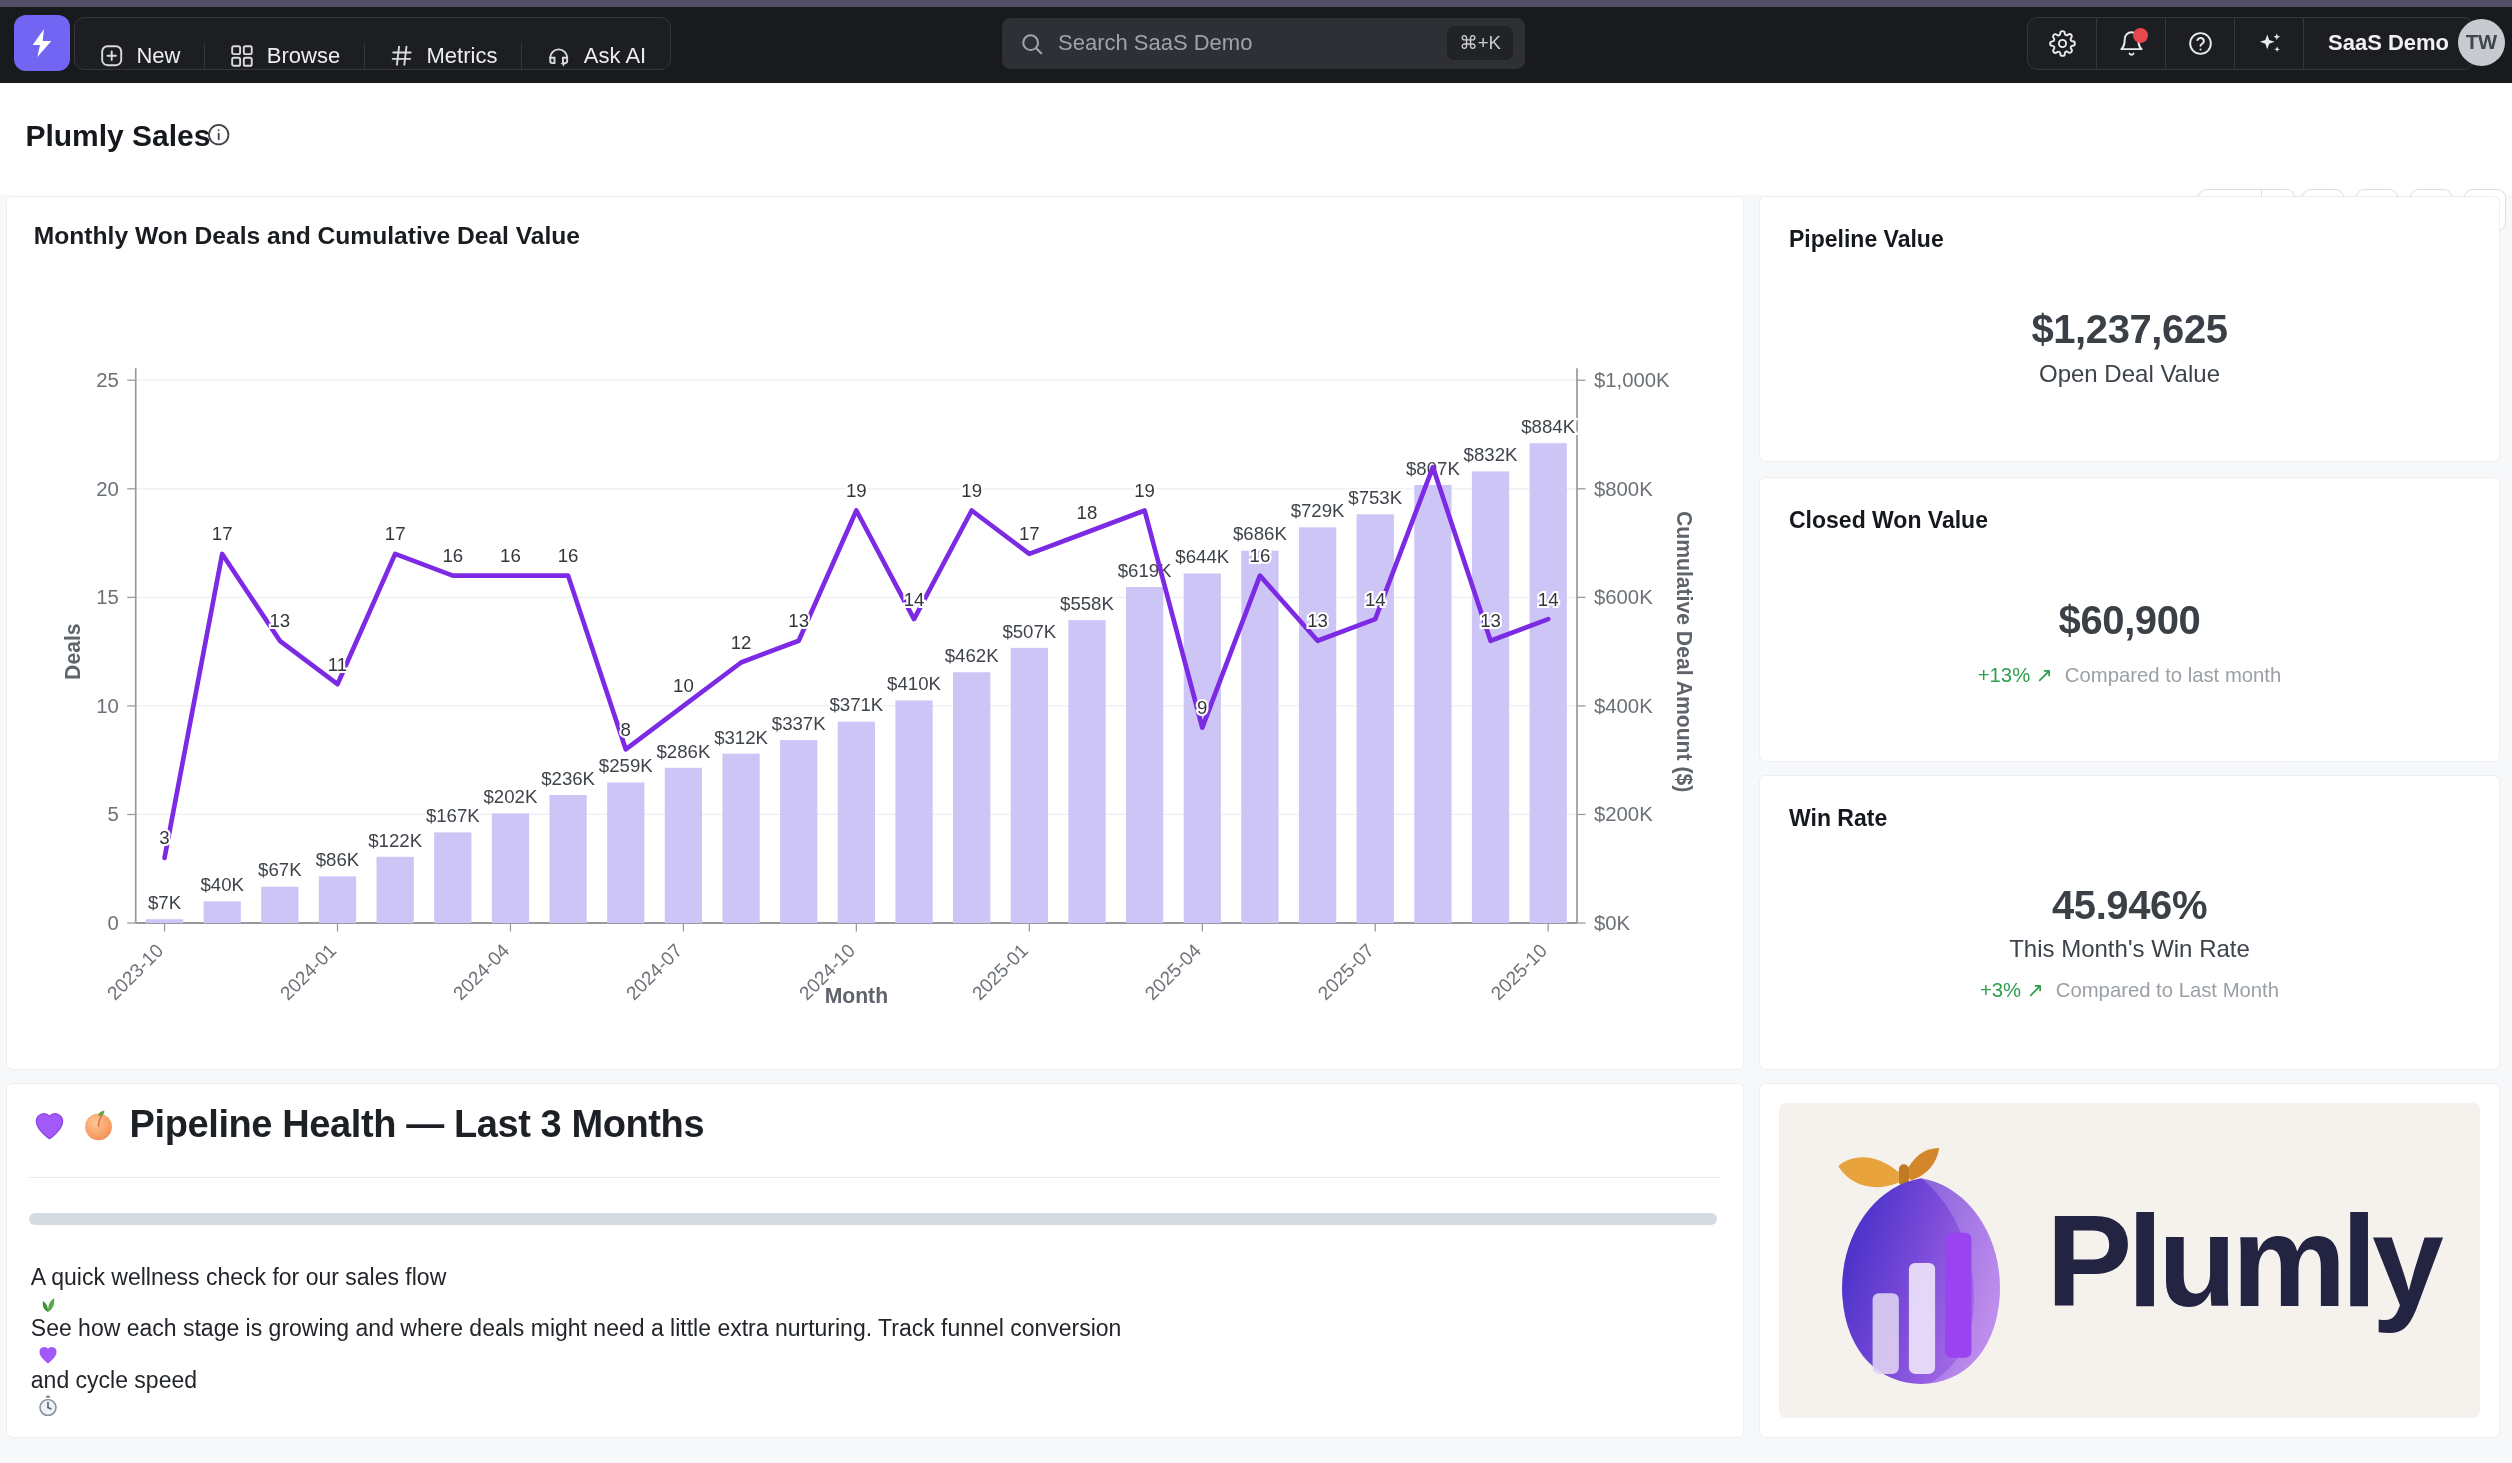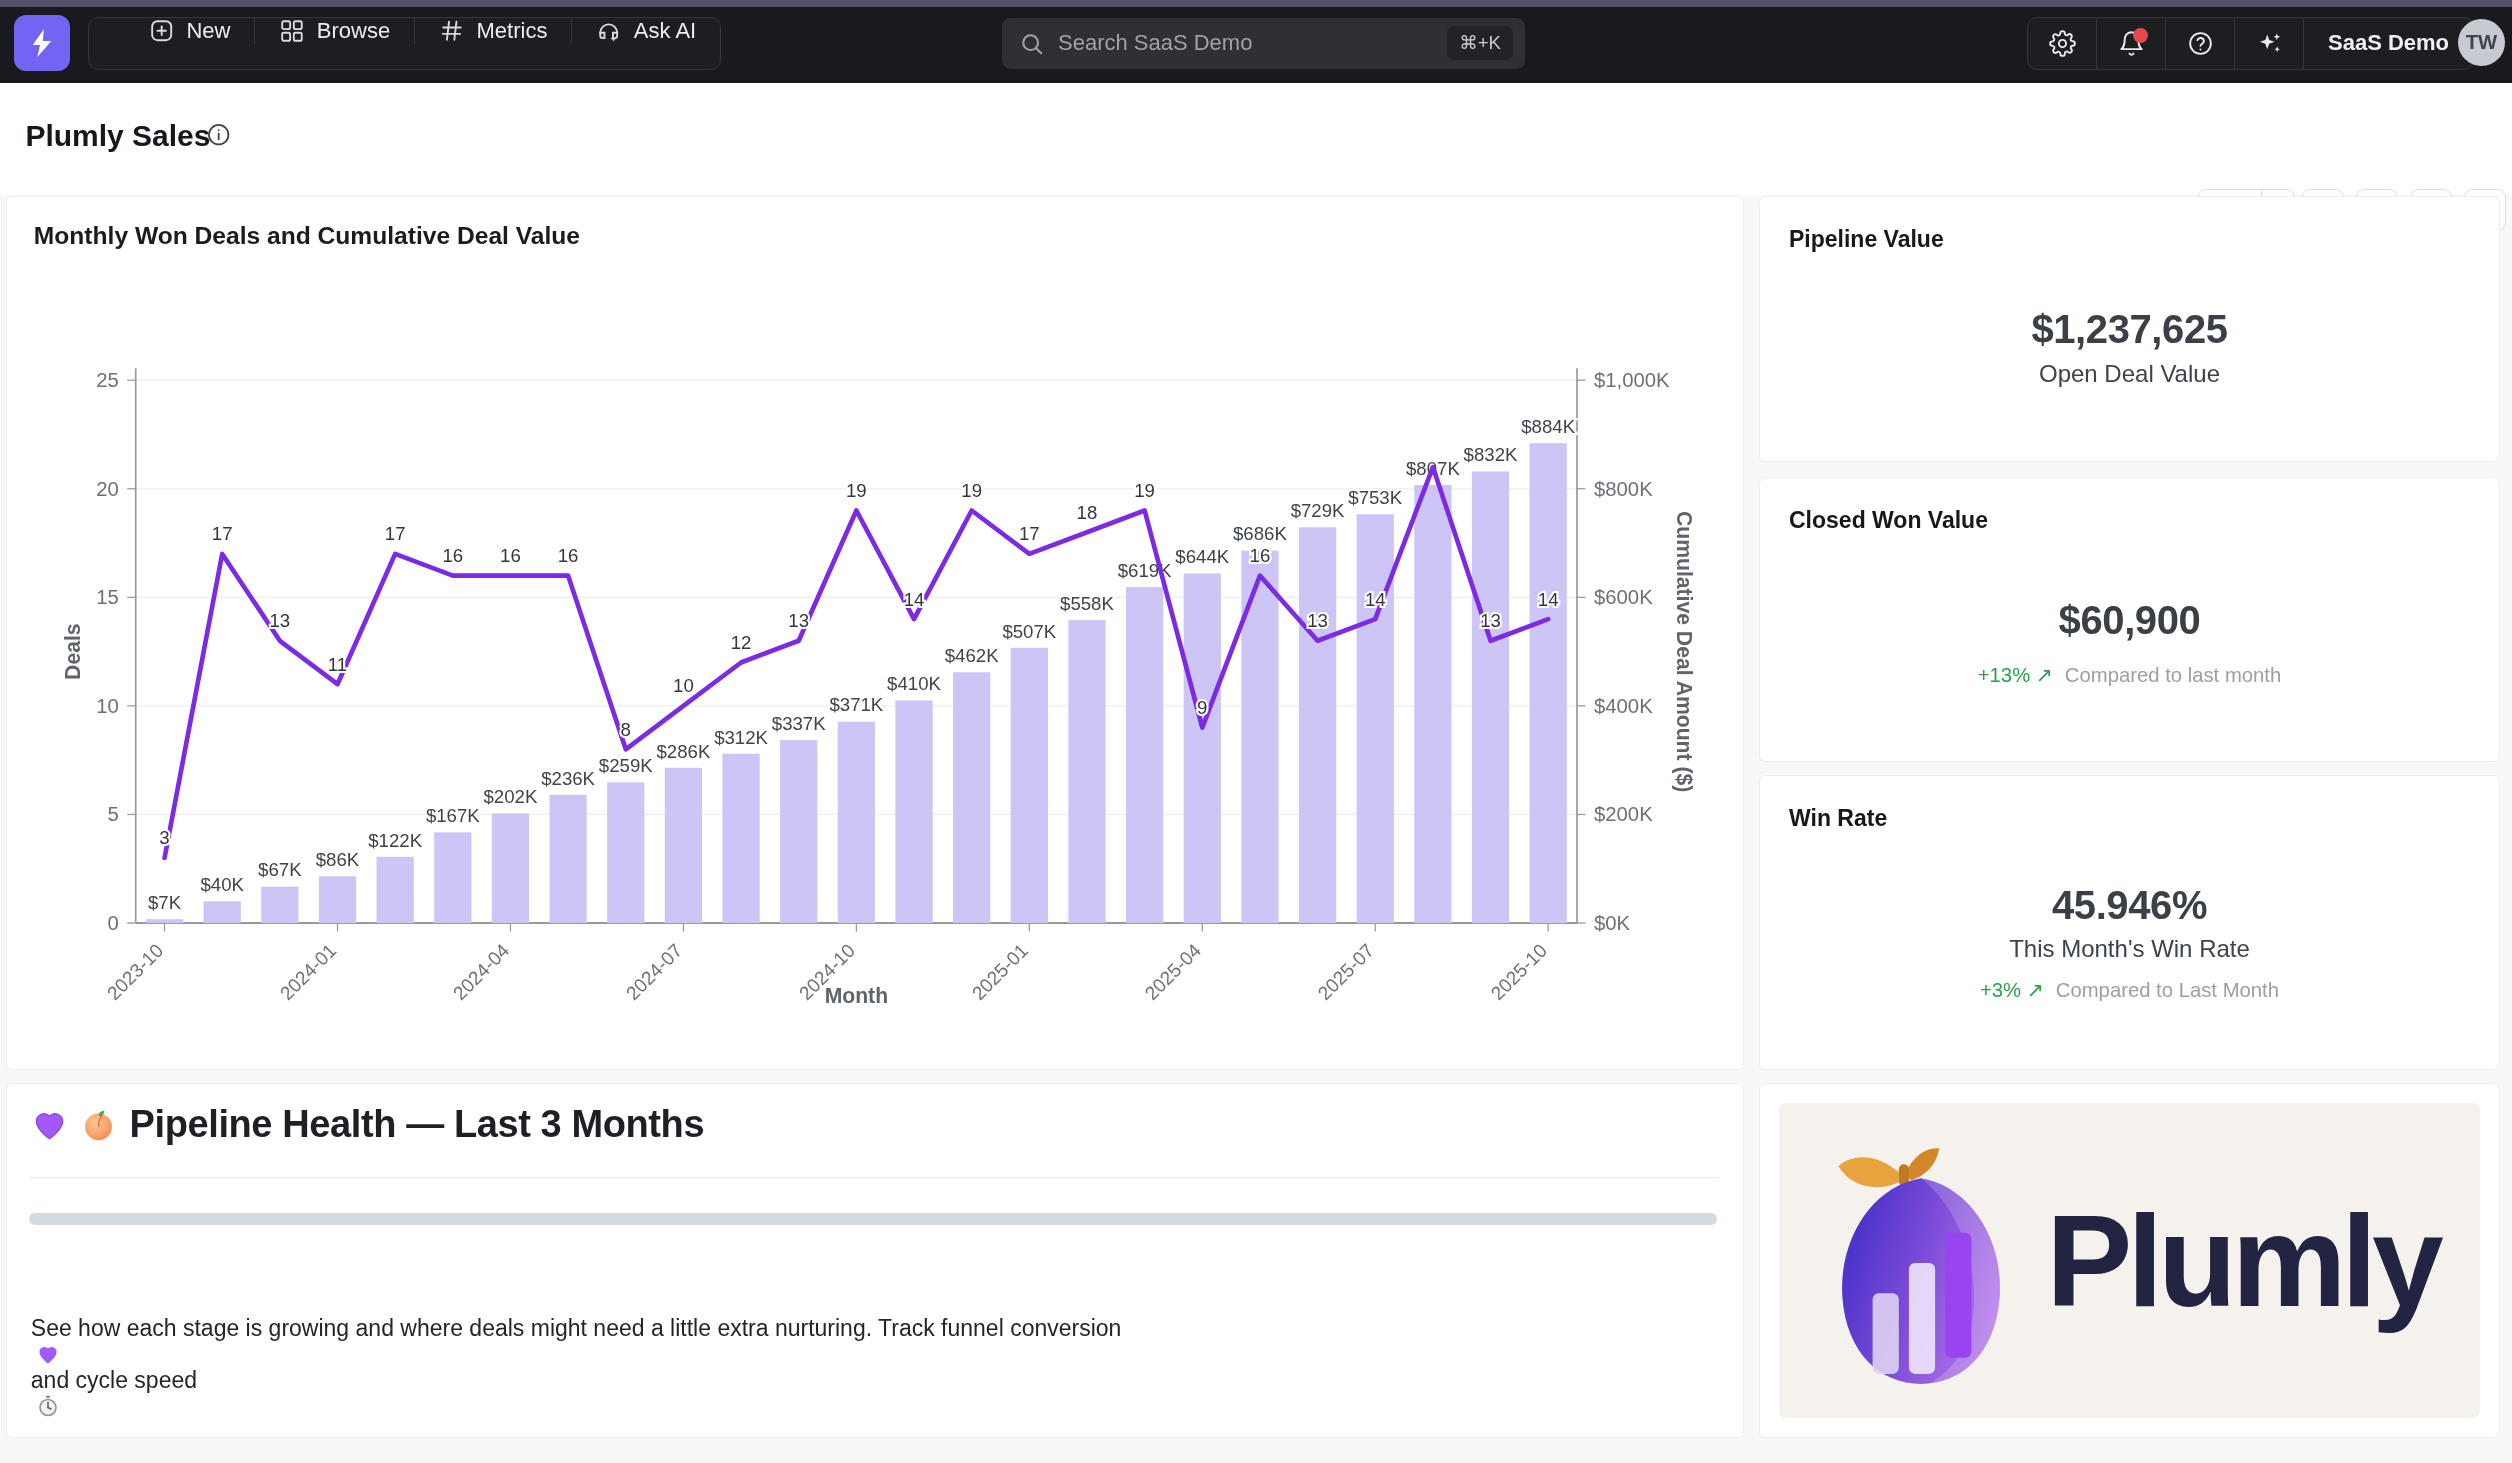--- a/index.html
+++ b/index.html
@@ -5,22 +5,22 @@
   * { margin:0; padding:0; box-sizing:border-box; }
   html,body { background:#f7f8fa; }
   .app { position:relative; width:2512px; height:1464px; overflow:hidden;
          font-family:"Liberation Sans", sans-serif; background:#f7f8fa; }
 
   
   .topstrip { position:absolute; left:0; top:0; width:100%; height:6.8px; background:#534f68; }
   .topbar { position:absolute; left:0; top:6.8px; width:100%; height:76px; background:#191a1e; }
   .logo { position:absolute; left:13.6px; top:8.5px; width:56px; height:56px; border-radius:12px;
           background:#7265f3; display:flex; align-items:center; justify-content:center; cursor:pointer; }
-  .navgroup { position:absolute; left:88px; top:10.2px; height:53px; display:flex; align-items:flex-start;
-              border:0.8px solid #35373c; border-radius:10.2px; background:#1d1e22; overflow:hidden;padding-left:36px; }
+  .navgroup { position:absolute; left:74px; top:10.2px; height:53px; display:flex; align-items:flex-end;
+              border:0.8px solid #35373c; border-radius:10.2px; background:#1d1e22; overflow:hidden; }
   .navbtn { display:flex; align-items:center; gap:12px; padding:0 24px; color:#ecedee;
             font-size:22px; font-weight:500; cursor:pointer; border-right:0.8px solid #35373c; }
   .navbtn:last-child { border-right:none; }
   .navbtn svg { stroke:#d9dadd; }
 
   .search { position:absolute; left:1002px; top:11px; width:523px; height:51px; background:#2f3035;
             border-radius:8.5px; display:flex; align-items:center; padding:0 12px 0 17px; cursor:text; }
   .search .ph { color:#9fa3a9; font-size:22px; margin-left:13.6px; flex:1; }
   .search kbd { background:#222327; color:#caccd1; border-radius:6.8px; padding:6px 12px; font-size:18.6px;
                 font-family:"Liberation Sans", sans-serif; }
@@ -413,20 +413,26 @@
             </radialGradient>
           </defs>
           <circle cx="12" cy="13.5" r="8.7" fill="url(#pg)"></circle>
           <path d="M12 6.5C12 4.5 13.5 3 15.8 3 15.8 5.2 14.2 6.7 12 6.5z" fill="#57a846"></path>
           <path d="M12 13.5c0-3.5 1-6 2.5-7.5" stroke="#e06a45" stroke-width="0.9" fill="none"></path>
         </svg>
       <span>Pipeline Health — Last 3 Months</span>
     </div>
     <div class="mdthin"></div>
     <div class="mdhr"></div>
+    <p class="mdp1">
+      <span>A quick wellness check for our sales flow</span><svg class="icon emoji" width="24" height="24" viewBox="0 0 24 24">
+          <path d="M12 21c0-6 1-10 6-14 1 6-1 11-6 14z" fill="#57a846"></path>
+          <path d="M12 21c0-5-1-8-5-11-1 5 1 9 5 11z" fill="#3f8f3a"></path>
+        </svg>
+    </p>
     <p class="mdp2">
       <span>See how each stage is growing and where deals might need a little extra nurturing. Track funnel conversion</span><svg class="icon emoji" width="24" height="24" viewBox="0 0 24 24">
           <path d="M12 21.3S3.5 15.6 3.5 9.9A4.9 4.9 0 0 1 12 6.6a4.9 4.9 0 0 1 8.5 3.3c0 5.7-8.5 11.4-8.5 11.4z" fill="#a259f7"></path>
         </svg><span>and cycle speed</span><svg class="icon emoji" width="24" height="24" viewBox="0 0 24 24">
           <rect x="10" y="1.5" width="4" height="2.5" rx="1" fill="#8d939b"></rect>
           <circle cx="12" cy="13.5" r="8" fill="#eef1f5" stroke="#8d939b" stroke-width="1.6"></circle>
           <line x1="12" y1="13.5" x2="12" y2="8.5" stroke="#5b616a" stroke-width="1.6" stroke-linecap="round"></line>
           <line x1="12" y1="13.5" x2="15" y2="15" stroke="#5b616a" stroke-width="1.4" stroke-linecap="round"></line>
         </svg>
     </p>

